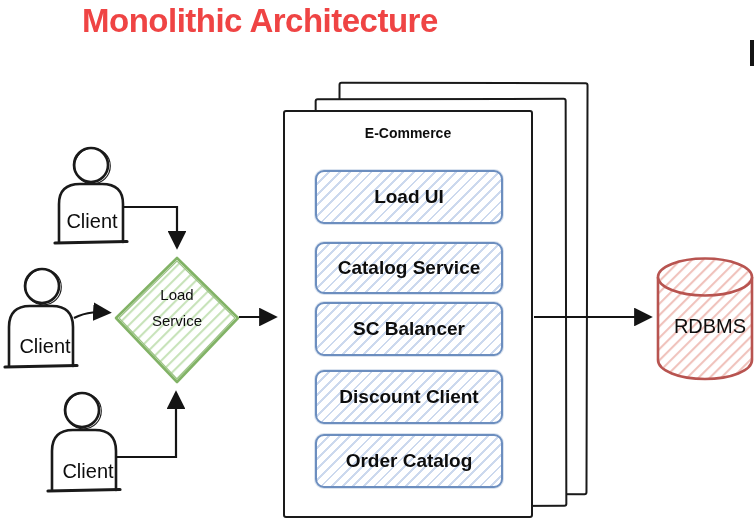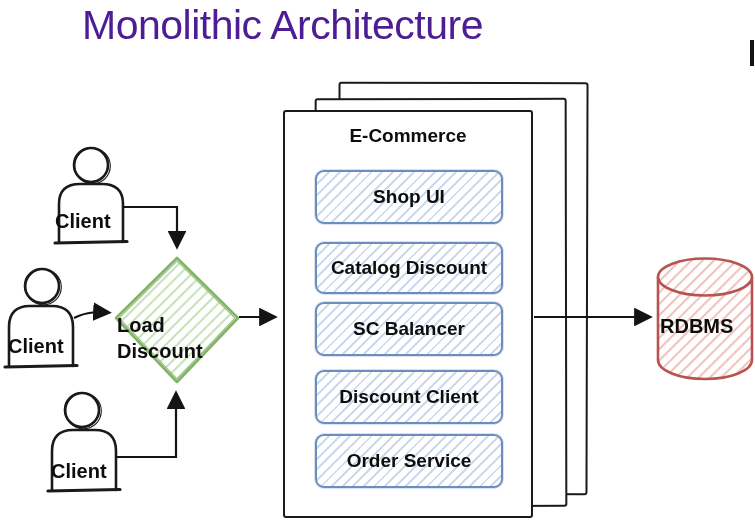--- a/index.html
+++ b/index.html
@@ -3,45 +3,45 @@
 <meta charset="utf-8">
 <style>
   html,body{margin:0;padding:0;background:#fff;}
   #canvas{
     position:relative;width:755px;height:528px;background:#fff;overflow:hidden;
     font-family:"Liberation Sans","DejaVu Sans",sans-serif;color:#111;
   }
   *{box-sizing:border-box;}
   .abs{position:absolute;}
   #page-title{
-    left:82px;top:2px;font-size:41px;font-weight:normal;letter-spacing:-0.5px;color:#4c1d95;
+    left:82px;top:2px;font-size:33px;font-weight:bold;letter-spacing:-0.5px;color:#ef4444;
   }
   #edge-artifact{left:750px;top:40px;width:4px;height:26px;background:#141414;}
   
   .stack-box{
     position:absolute;background:#fff;border:2.5px solid #1a1a1a;border-radius:3px;
   }
   #stack-back  {left:338px;top:82px; width:250px;height:413px;transform:rotate(.15deg);}
   #stack-middle{left:315px;top:98px; width:252px;height:409px;transform:rotate(-.1deg);}
   #stack-front {left:283px;top:110px;width:250px;height:408px;}
   #monolith-title{
     position:absolute;left:0;right:0;top:13px;text-align:center;
-    font-size:19px;font-weight:bold;color:#0d0d0d;
+    font-size:14px;font-weight:bold;color:#0d0d0d;
   }
   .service{
     position:absolute;left:30px;width:188px;
     border:2px solid #6c8ebf;border-radius:9px;
     background:repeating-linear-gradient(135deg,#ccd9ee 0px,#ccd9ee 2px,rgba(0,0,0,0) 2px,rgba(0,0,0,0) 7.5px),#fff;
     display:flex;align-items:center;justify-content:center;
     box-shadow:0 0 0 1px rgba(108,142,191,.25);
   }
   .service span{font-size:19px;font-weight:bold;color:#0d0d0d;}
   
-  .shape-label{font-weight:bold;color:#0d0d0d;text-align:left;}
-  #lb-label{left:117px;top:312px;width:120px;font-size:20px;line-height:26px;}
+  .shape-label{font-weight:normal;color:#0d0d0d;text-align:center;}
+  #lb-label{left:117px;top:282px;width:120px;font-size:15px;line-height:26px;}
   #db-label{left:660px;top:315px;width:100px;font-size:20px;}
   .client-label{font-size:20px;width:74px;}
   #client-label-1{left:55px;top:210px;}
   #client-label-2{left:8px;top:335px;}
   #client-label-3{left:51px;top:460px;}
   #diagram-svg{position:absolute;left:0;top:0;z-index:5;pointer-events:none;}
   .layer-under{z-index:1;}
   .layer-label{z-index:6;}
 </style>
 </head>
@@ -51,33 +51,33 @@
 
   <div class="abs" id="page-title">Monolithic Architecture</div>
   <div class="abs" id="edge-artifact"></div>
 
   <div class="stack-box layer-under" id="stack-back"></div>
   <div class="stack-box layer-under" id="stack-middle"></div>
   <div class="stack-box layer-under" id="stack-front">
     <div id="monolith-title">E-Commerce</div>
 
     <div class="service" style="top:58px;height:54px">
-      <span>Shop UI</span>
+      <span>Load UI</span>
     </div>
     <div class="service" style="top:130px;height:52px">
-      <span>Catalog Discount</span>
+      <span>Catalog Service</span>
     </div>
     <div class="service" style="top:190px;height:54px">
       <span>SC Balancer</span>
     </div>
     <div class="service" style="top:258px;height:54px">
       <span>Discount Client</span>
     </div>
     <div class="service" style="top:322px;height:54px">
-      <span>Order Service</span>
+      <span>Order Catalog</span>
     </div>
   </div>
 
   <svg id="diagram-svg" width="755" height="528" viewBox="0 0 755 528">
     <defs>
       <marker id="ah" viewBox="0 0 10 10" refX="8.5" refY="5" markerWidth="8.5" markerHeight="8.5" orient="auto-start-reverse">
         <path d="M0,0 L10,5 L0,10 z" fill="#141414"></path>
       </marker>
       <pattern id="hatchGreen" width="8" height="8" patternUnits="userSpaceOnUse" patternTransform="rotate(-45)">
         <rect width="8" height="8" fill="#ffffff"></rect>
@@ -128,18 +128,18 @@
       <path d="M 534 317 L 650 317" marker-end="url(#ah)"></path>
     </g>
   </svg>
 
   <div class="abs shape-label client-label layer-label" id="client-label-1">Client</div>
   <div class="abs shape-label client-label layer-label" id="client-label-2">Client</div>
   <div class="abs shape-label client-label layer-label" id="client-label-3">Client</div>
 
   <div class="abs shape-label layer-label" id="lb-label">
     <span style="display:block">Load</span>
-    <span style="display:block">Discount</span>
+    <span style="display:block">Service</span>
   </div>
 
   <div class="abs shape-label layer-label" id="db-label">RDBMS</div>
 
 </div>
 
 </body></html>

